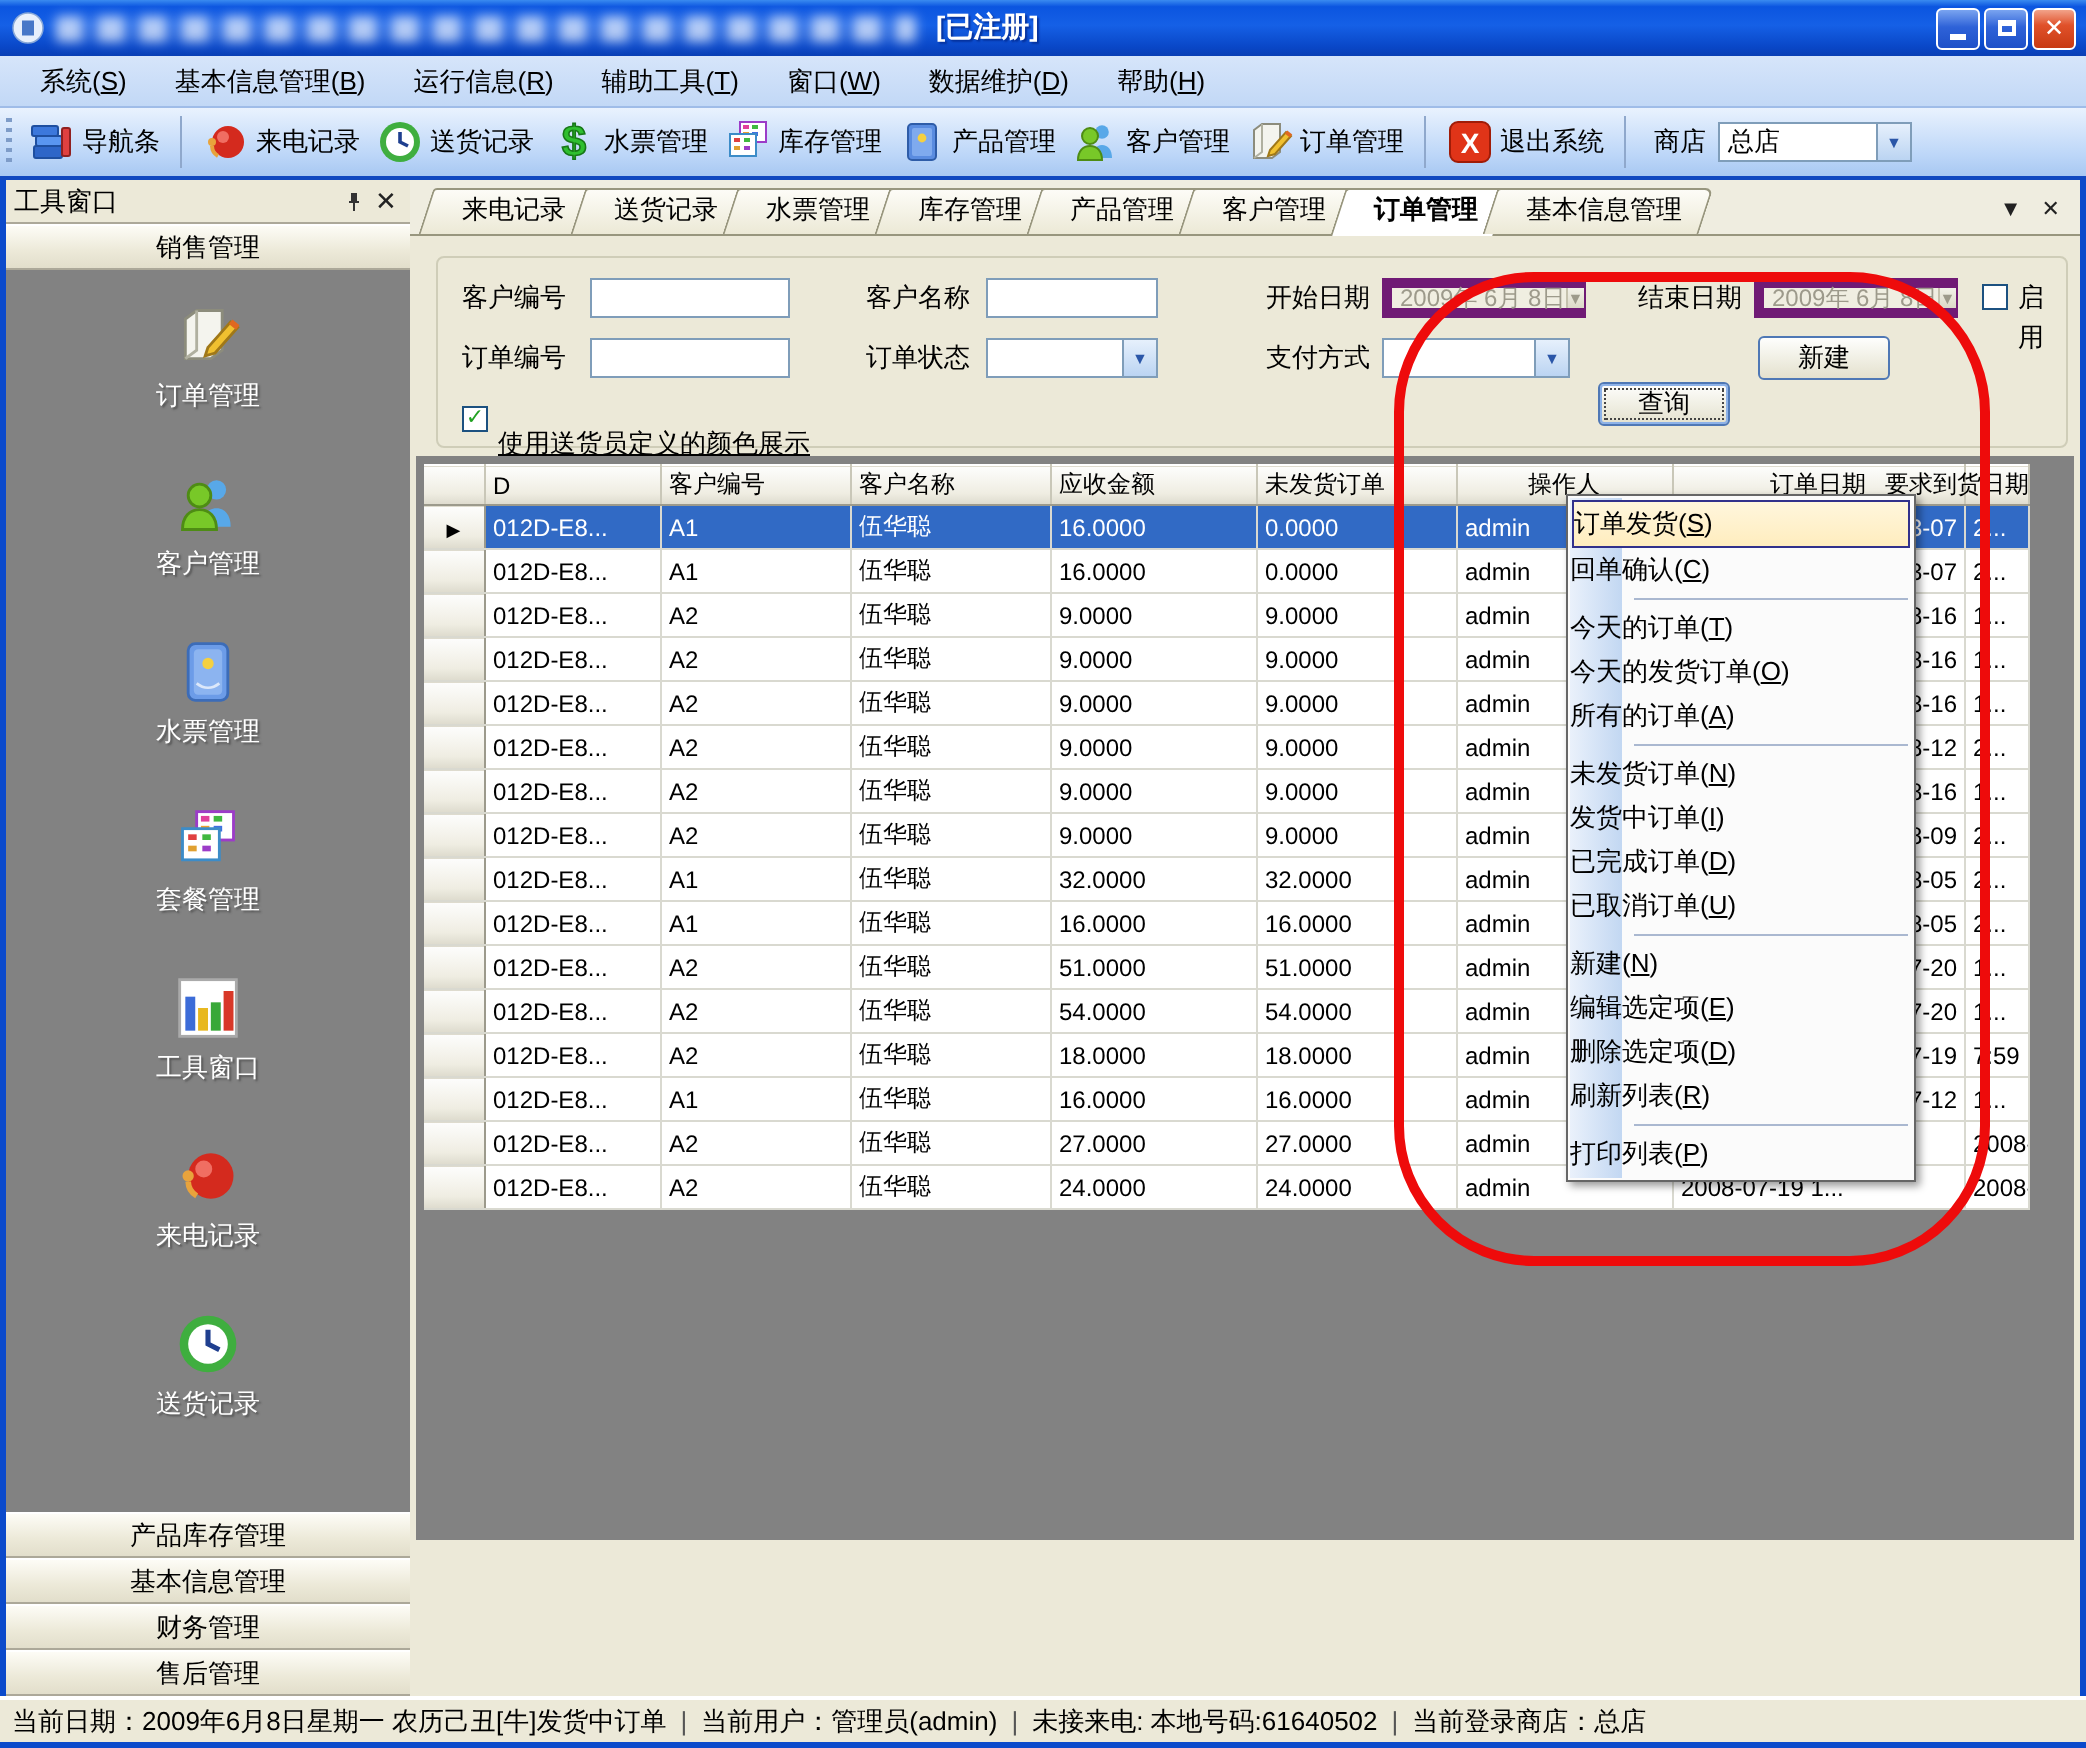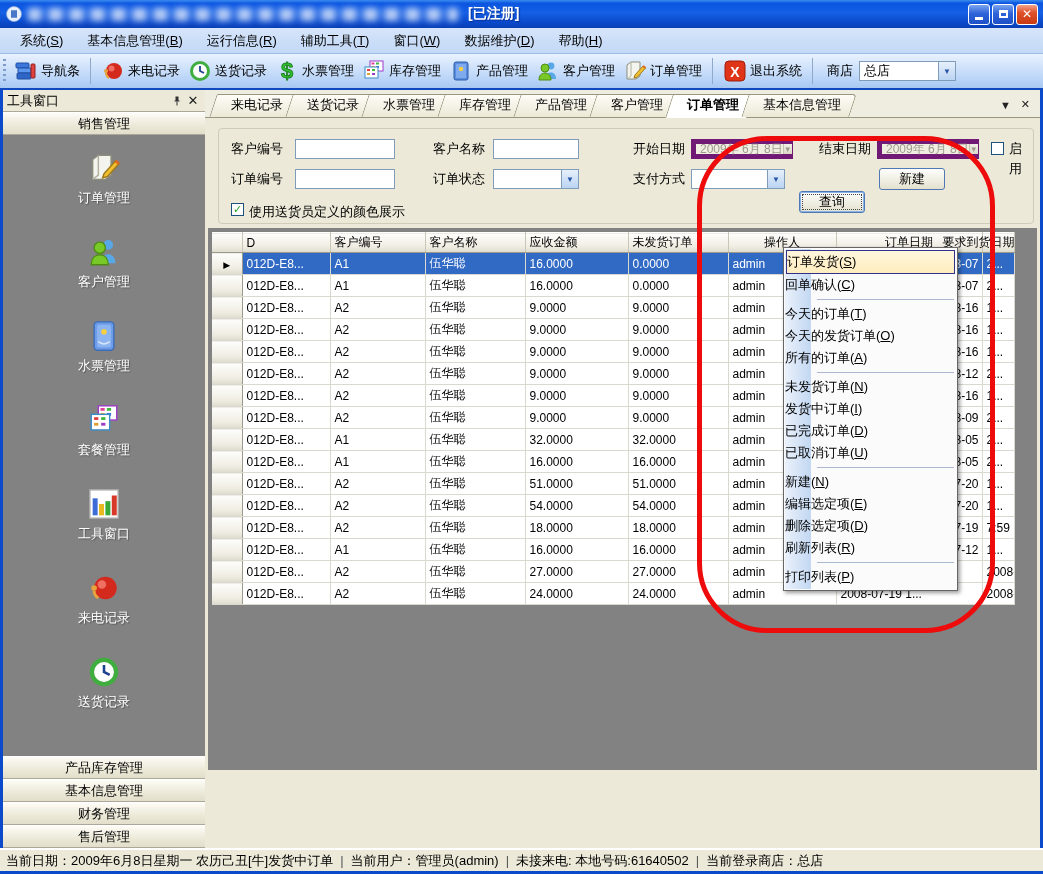--- a/index.html
+++ b/index.html
@@ -396,21 +396,21 @@
       </span>
       <span class="flabel" style="left:414px;top:40px;">支付方式</span>
       <span class="fcombo" style="left:472px;top:40px;width:94px;">
         <span class="cval"></span>
           <span class="combo-arrow">▼</span>
       </span>
       <span class="xpbtn focused" style="left:580px;top:49px;width:66px;margin-top:13px;">查询</span>
       <span class="xpbtn" style="left:660px;top:39px;width:66px;">新建</span>
       
       <span class="xpcheck" style="left:12px;top:74px;">✓</span>
-      <span class="flabel" style="left:30px;top:73px;">使用送货员定义的颜色展示</span>
+      <span class="flabel" style="left:30px;top:83px;text-decoration:underline;">使用送货员定义的颜色展示</span>
       <span id="statbtns"><span class="statbtn" style="left: 492px; width: 72px;">未发货订单</span><span class="statbtn" style="left: 568px; width: 72px;">发货中订单</span><span class="statbtn" style="left: 644px; width: 74px;">已完成订单</span><span class="statbtn" style="left: 722px; width: 74px;">已取消订单</span></span>
     </div>
 
     <div id="tablezone">
       <table id="grid">
         <colgroup>
           <col style="width:30px">
             <col style="width:88px">
             <col style="width:95px">
             <col style="width:100px">

